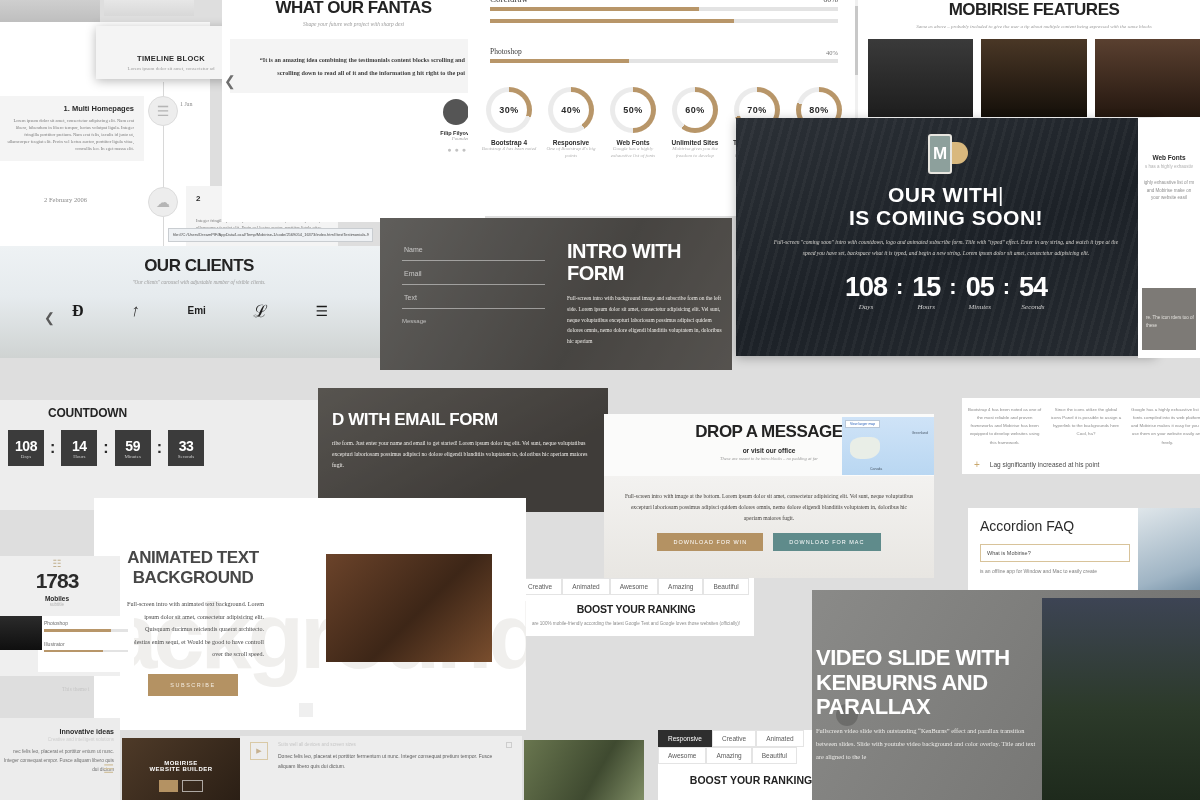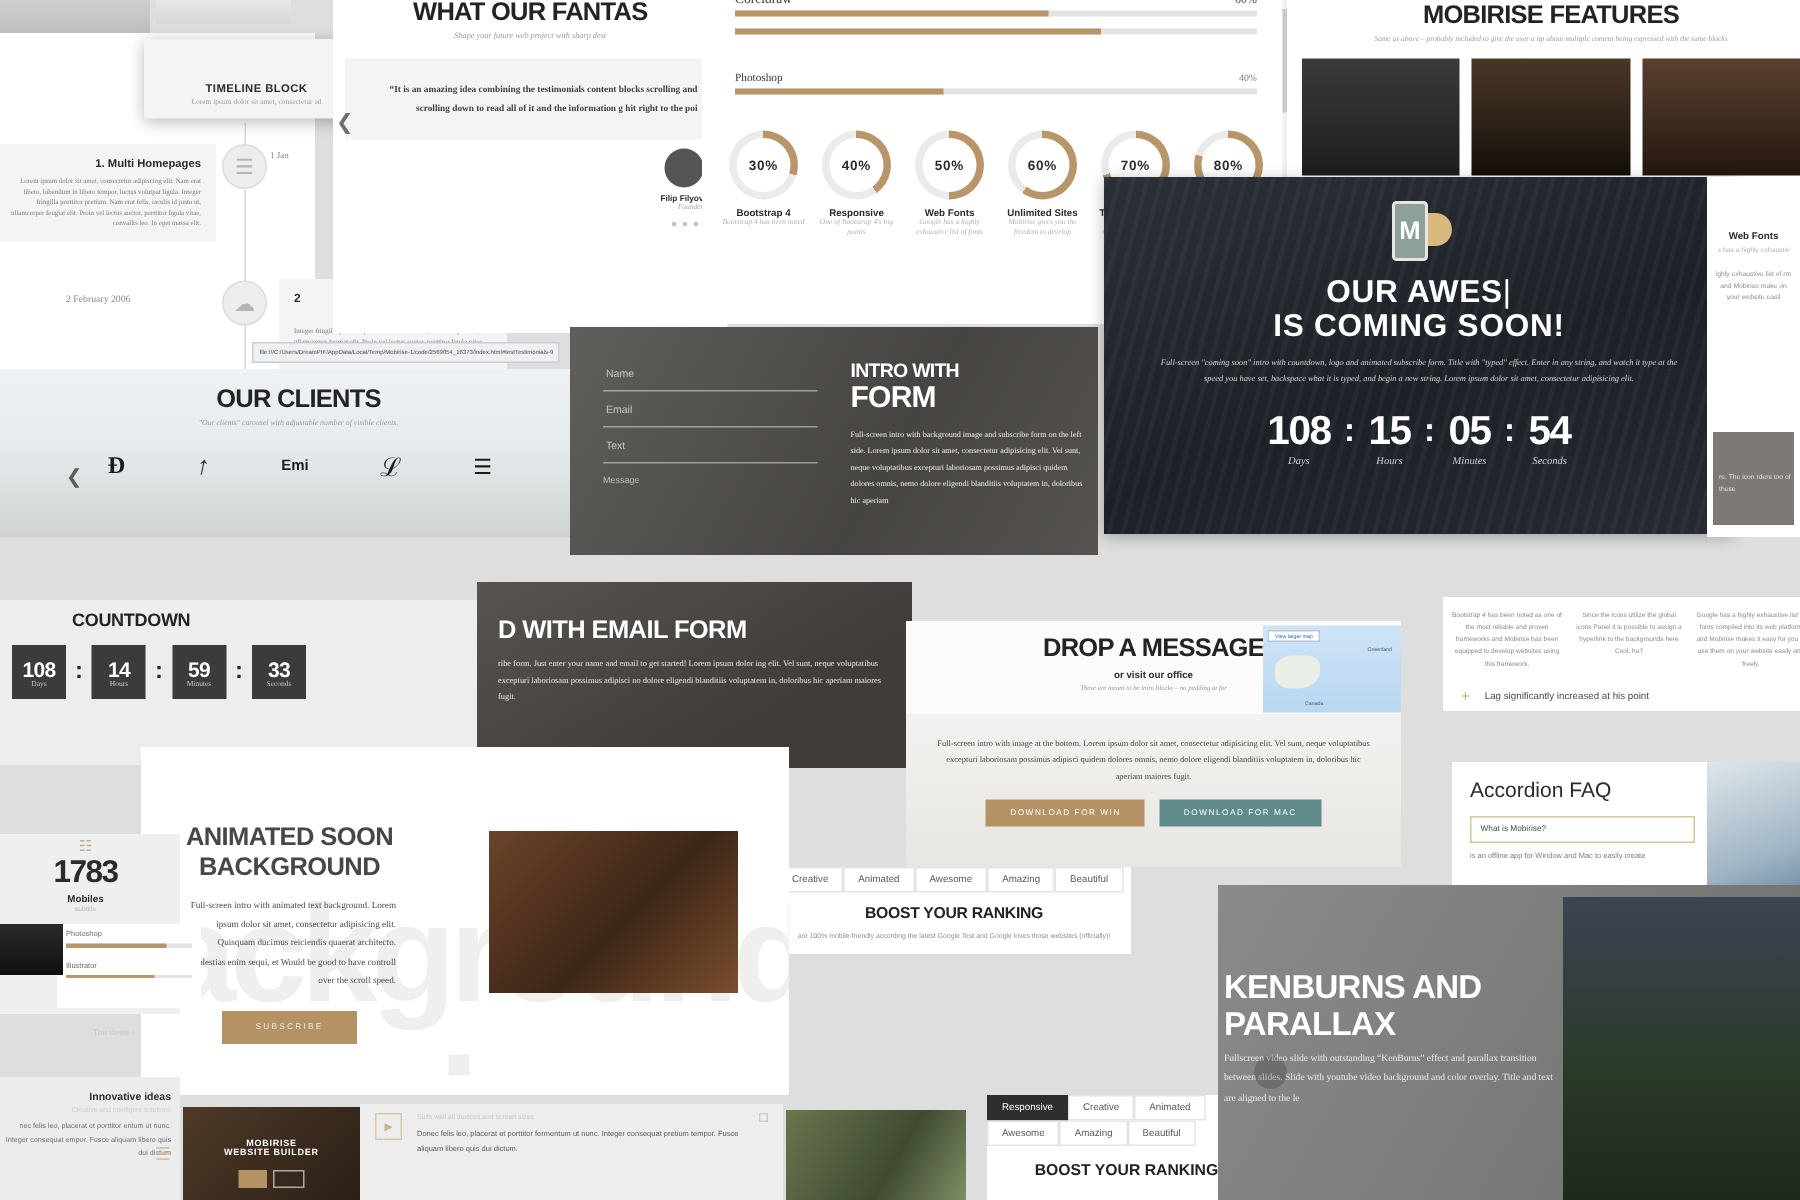--- a/index.html
+++ b/index.html
@@ -287,21 +287,21 @@
   </div>
 
   <div id="soon" class="panel shadow">
     <div style="position:relative;text-align:center;padding-top:14px;">
       <div style="width:44px;height:44px;margin:0 auto;position:relative;">
         <div style="position:absolute;left:4px;top:2px;width:24px;height:40px;border-radius:3px;background:#8da09c;border:2px solid #e8e6e0;
                     display:flex;align-items:center;justify-content:center;color:#fff;font-weight:bold;font-size:17px;">M</div>
         <div style="position:absolute;right:0;top:10px;width:16px;height:22px;border-radius:0 11px 11px 0;background:#d9b87d;"></div>
       </div>
       <div style="font-size:21px;font-weight:bold;letter-spacing:.5px;margin-top:8px;line-height:1.08;">
-        <span>OUR  AWES</span><span style="font-weight:300;">|</span>
+        <span>OUR  WITH</span><span style="font-weight:300;">|</span>
       </div>
       <div style="font-size:21px;font-weight:bold;letter-spacing:.5px;line-height:1.08;">IS COMING SOON!</div>
       <div class="serif" style="font-size:5.6px;font-style:italic;color:#d7d5d1;line-height:1.85;margin:8px 34px 0 34px;">Full-screen "coming soon" intro with countdown, logo and animated subscribe form. Title with "typed" effect. Enter in any string, and watch it type at the speed you have set, backspace what it is typed, and begin a new string. Lorem ipsum dolor sit amet, consectetur adipisicing elit.</div>
       <div class="cd-wrap" style="margin-top:14px;">
         <div>
             <div class="cd-num">108</div>
              <div class="cd-lbl">Days</div>
           </div>
         <div class="cd-sep">:</div>
         <div>
@@ -353,21 +353,21 @@
 
   <div id="introform" class="panel">
     <div style="position:relative;display:flex;height:100%;">
       <div style="width:52%;padding:28px 18px 0 22px;">
         <div class="field"><span>Name</span></div>
         <div class="field"><span>Email</span></div>
         <div class="field"><span>Text</span></div>
         <div style="font-size:6px;color:rgba(255,255,255,.6);">Message</div>
       </div>
       <div style="width:48%;padding:22px 10px 0 4px;">
-        <div style="font-size:13px;font-weight:bold;letter-spacing:-.5px;line-height:1.1;">INTRO WITH</div>
+        <div style="font-size:20px;font-weight:bold;letter-spacing:-.5px;line-height:1.1;">INTRO WITH</div>
         <div style="font-size:20px;font-weight:bold;letter-spacing:-.5px;line-height:1.1;">FORM</div>
         <div class="serif" style="font-size:5.4px;line-height:2;margin-top:9px;color:#f0eeea;">Full-screen intro with background image and subscribe form on the left side. Lorem ipsum dolor sit amet, consectetur adipisicing elit. Vel sunt, neque voluptatibus excepturi laboriosam possimus adipisci quidem dolores omnis, nemo dolore eligendi blanditiis voluptatem in, doloribus hic aperiam</div>
       </div>
     </div>
   </div>
 
   <div id="cd2" class="panel">
     <div style="padding:6px 0 0 54px;font-size:12px;font-weight:bold;color:#242424;letter-spacing:-.2px;">COUNTDOWN</div>
     <div style="display:flex;align-items:center;gap:6px;padding:10px 0 0 14px;">
       <div class="cdbox">
@@ -473,21 +473,21 @@
       <div class="tab">Awesome</div>
       <div class="tab">Amazing</div>
       <div class="tab">Beautiful</div>
     </div>
     <div style="text-align:center;padding-top:10px;font-size:10.5px;font-weight:bold;color:#222;">BOOST YOUR RANKING</div>
   </div>
 
   <div id="anim" class="panel">
     <div id="anim-ghost">background</div>
     <div style="position:relative;padding:50px 0 0 28px;width:170px;">
-      <div style="font-size:17px;font-weight:bold;color:#474747;letter-spacing:-.4px;text-align:center;line-height:1.18;">ANIMATED SOON</div>
+      <div style="font-size:17px;font-weight:bold;color:#474747;letter-spacing:-.4px;text-align:center;line-height:1.18;">ANIMATED TEXT</div>
       <div style="font-size:17px;font-weight:bold;color:#474747;letter-spacing:-.4px;text-align:center;line-height:1.18;">BACKGROUND</div>
       <div class="serif" style="font-size:6.1px;color:#4a4a4a;line-height:2.05;text-align:right;margin-top:10px;">Full-screen intro with animated text background. Lorem ipsum dolor sit amet, consectetur adipisicing elit. Quisquam ducimus reiciendis quaerat architecto. Molestias enim sequi, et Would be good to have controll over the  scroll speed.</div>
       <div style="text-align:center;margin-top:12px;">
         <span class="subbtn">SUBSCRIBE</span>
       </div>
     </div>
     <div id="anim-photo"></div>
     <div style="position:absolute;left:205px;bottom:13px;width:14px;height:14px;background:#efefef;"></div>
   </div>
 
@@ -542,20 +542,21 @@
       </div>
       <div style="width:6px;height:6px;border:1px solid #cdcdcd;"></div>
     </div>
   </div>
   <div id="camo" class="panel"></div>
 
   <div id="video" class="panel">
     <div id="video-photo"></div>
     <div style="position:relative;padding:56px 0 0 4px;width:234px;">
       <div style="position:absolute;left:24px;top:114px;width:22px;height:22px;border-radius:50%;background:rgba(0,0,0,.18);"></div>
+      <div style="font-size:22px;font-weight:bold;letter-spacing:-.5px;line-height:1.12;">VIDEO SLIDE WITH</div>
       <div style="font-size:22px;font-weight:bold;letter-spacing:-.5px;line-height:1.12;">KENBURNS AND</div>
       <div style="font-size:22px;font-weight:bold;letter-spacing:-.5px;line-height:1.12;position:relative;">PARALLAX</div>
       <div class="serif" style="font-size:6.4px;color:#ecebe8;line-height:2.05;margin-top:4px;padding-right:4px;">Fullscreen video slide with outstanding “KenBurns” effect and parallax transition between slides. Slide with youtube video background and color overlay. Title and text are aligned to the le</div>
     </div>
   </div>
 
 
 </div>
 
 </body></html>

